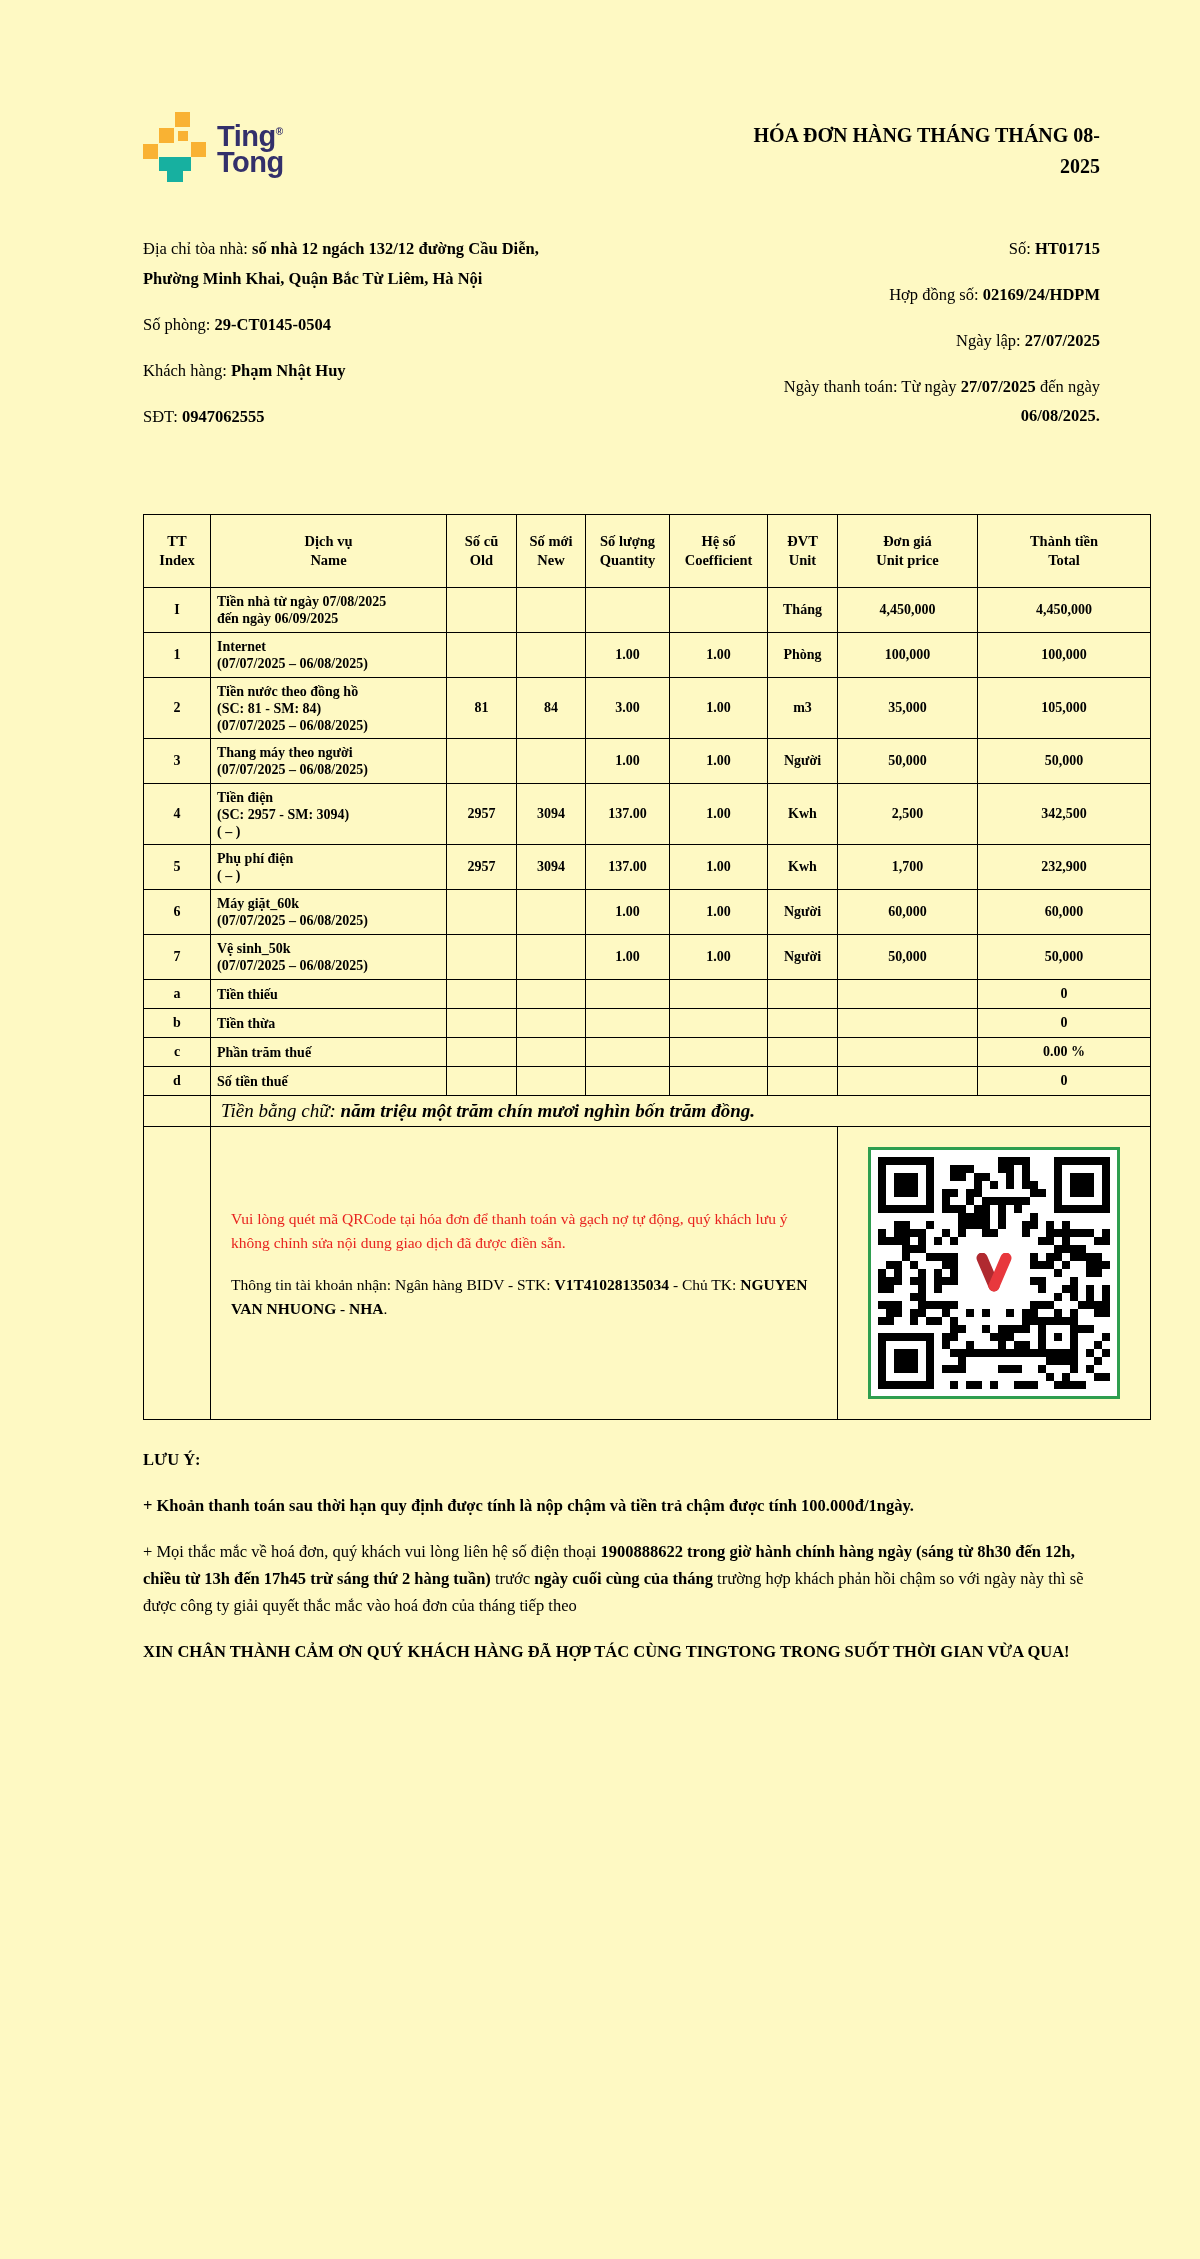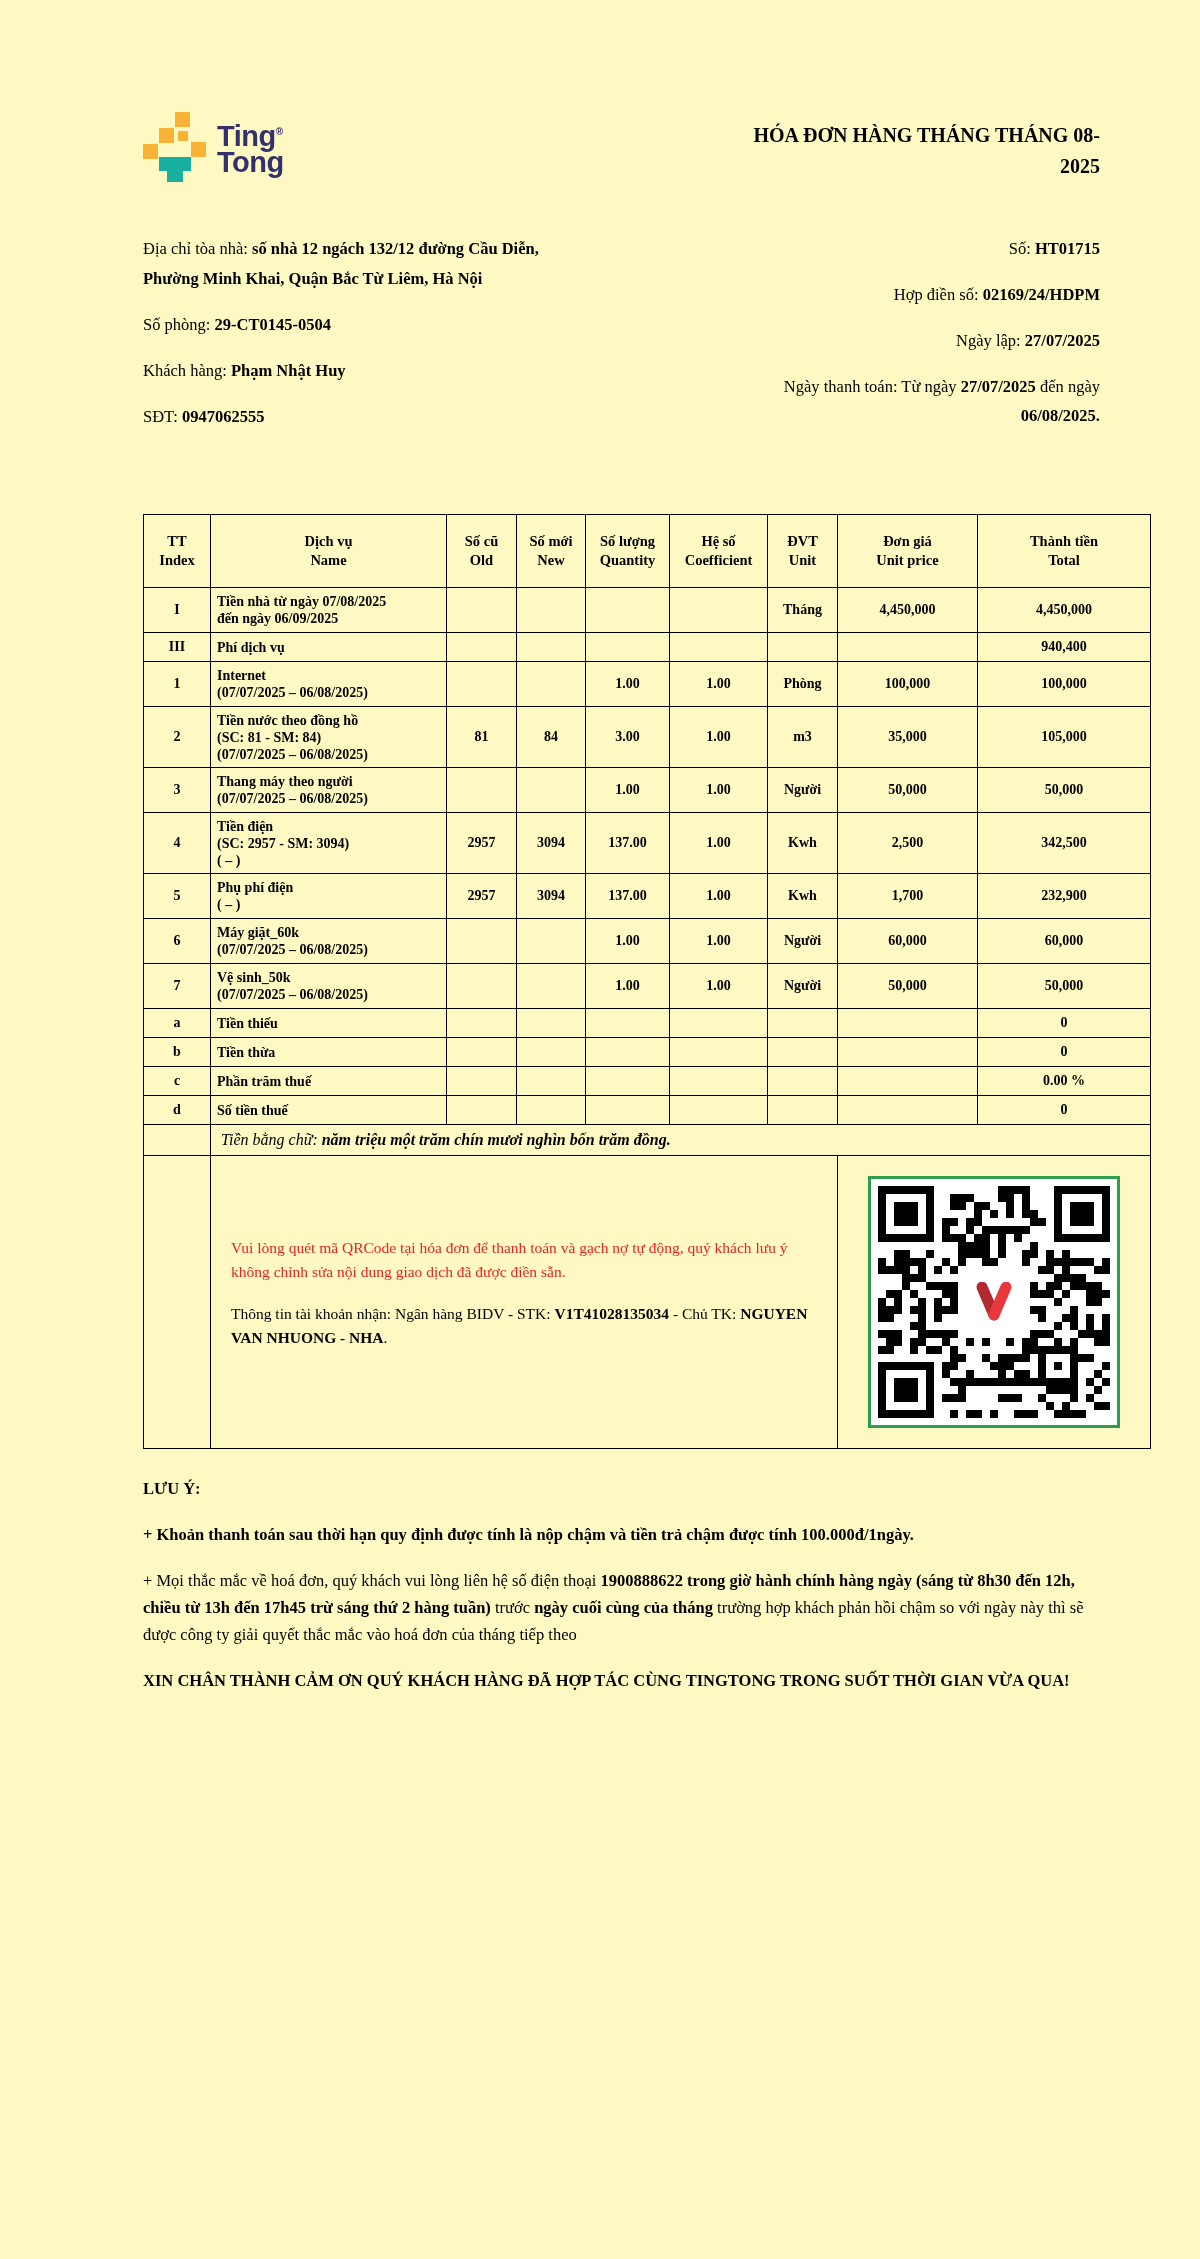--- a/index.html
+++ b/index.html
@@ -30,21 +30,21 @@
                  padding:2px 6px;overflow:hidden;}
   table.services th{font-size:14.5px;font-weight:bold;text-align:center;height:48px;line-height:19px;padding:12px 2px;}
   td.c-tt{text-align:center;font-weight:bold;}
   td.c-name{text-align:left;font-weight:bold;line-height:17px;padding-left:8px;}
   td.c-mid{text-align:center;font-weight:bold;}
   td.c-num{text-align:center;font-weight:bold;padding-right:8px;}
   tr.h1 td{height:24px;}
   tr.h2 td{height:40px;}
   tr.h3 td{height:56px;}
   tr.words-row td{height:26px;}
-  .words-cell{text-align:left;font-size:16px;padding-left:10px !important;}
+  .words-cell{text-align:left;font-size:19px;padding-left:10px !important;}
   
   tr.qr-row td{height:272px;}
   .qr-text-cell{text-align:left;font-size:15.5px;padding:10px 20px !important;vertical-align:middle;}
   .qr-text-cell p{margin:0 0 18px 0;line-height:24px;}
   .qr-text-cell p.red{color:#e8231f;}
   .qr-cell{padding:0 !important;}
   .qr-box{position:relative;width:252px;height:252px;margin:0 auto;border:3px solid #2e9e4f;
           background:#fff;box-sizing:border-box;display:flex;align-items:center;justify-content:center;}
   .qr-canvas{width:232px;height:232px;}
   .qr-logo{position:absolute;left:50%;top:50%;transform:translate(-50%,-50%);
@@ -94,21 +94,21 @@
       </p>
       <p>
         <span>SĐT: </span><span class="b">0947062555</span>
       </p>
     </div>
     <div class="info-right">
       <p>
         <span>Số: </span><span class="b">HT01715</span>
       </p>
       <p>
-        <span>Hợp điền số: </span><span class="b">02169/24/HDPM</span>
+        <span>Hợp đồng số: </span><span class="b">02169/24/HDPM</span>
       </p>
       <p>
         <span>Ngày lập: </span><span class="b">27/07/2025</span>
       </p>
       <p>
         <span>Ngày thanh toán: Từ ngày </span><span class="b">27/07/2025</span><span> đến ngày</span>
         <span class="b" style="display:block;">06/08/2025.</span>
       </p>
     </div>
   </div>
@@ -172,33 +172,20 @@
             <div>Tiền nhà từ ngày 07/08/2025</div>
             <div>đến ngày 06/09/2025</div>
           </td>
           <td class="c-mid"></td>
           <td class="c-mid"></td>
           <td class="c-mid"></td>
           <td class="c-mid"></td>
           <td class="c-mid">Tháng</td>
           <td class="c-num">4,450,000</td>
           <td class="c-num">4,450,000</td>
-        </tr>
-        <tr class="h1">
-          <td class="c-tt">III</td>
-          <td class="c-name">
-            <div>Phí dịch vụ</div>
-          </td>
-          <td class="c-mid"></td>
-          <td class="c-mid"></td>
-          <td class="c-mid"></td>
-          <td class="c-mid"></td>
-          <td class="c-mid"></td>
-          <td class="c-num"></td>
-          <td class="c-num">940,400</td>
         </tr>
         <tr class="h2">
           <td class="c-tt">1</td>
           <td class="c-name">
             <div>Internet</div>
             <div>(07/07/2025 – 06/08/2025)</div>
           </td>
           <td class="c-mid"></td>
           <td class="c-mid"></td>
           <td class="c-mid">1.00</td>

